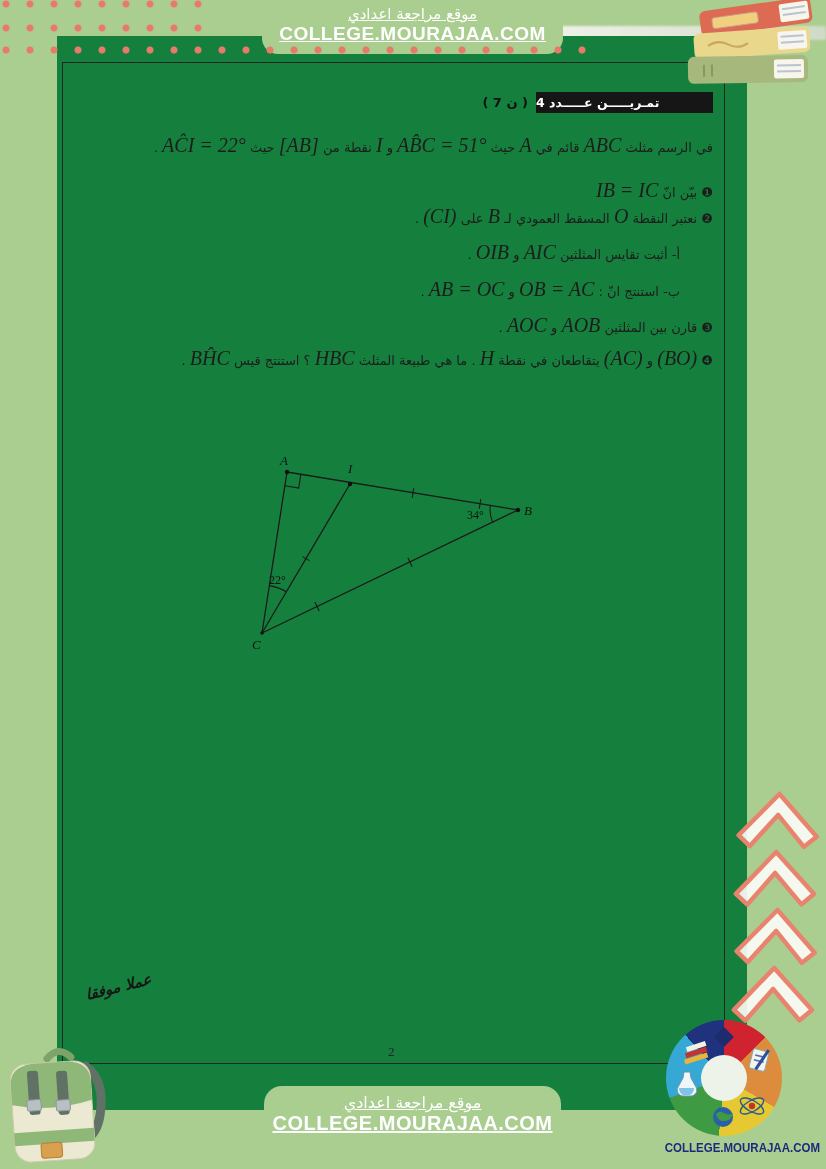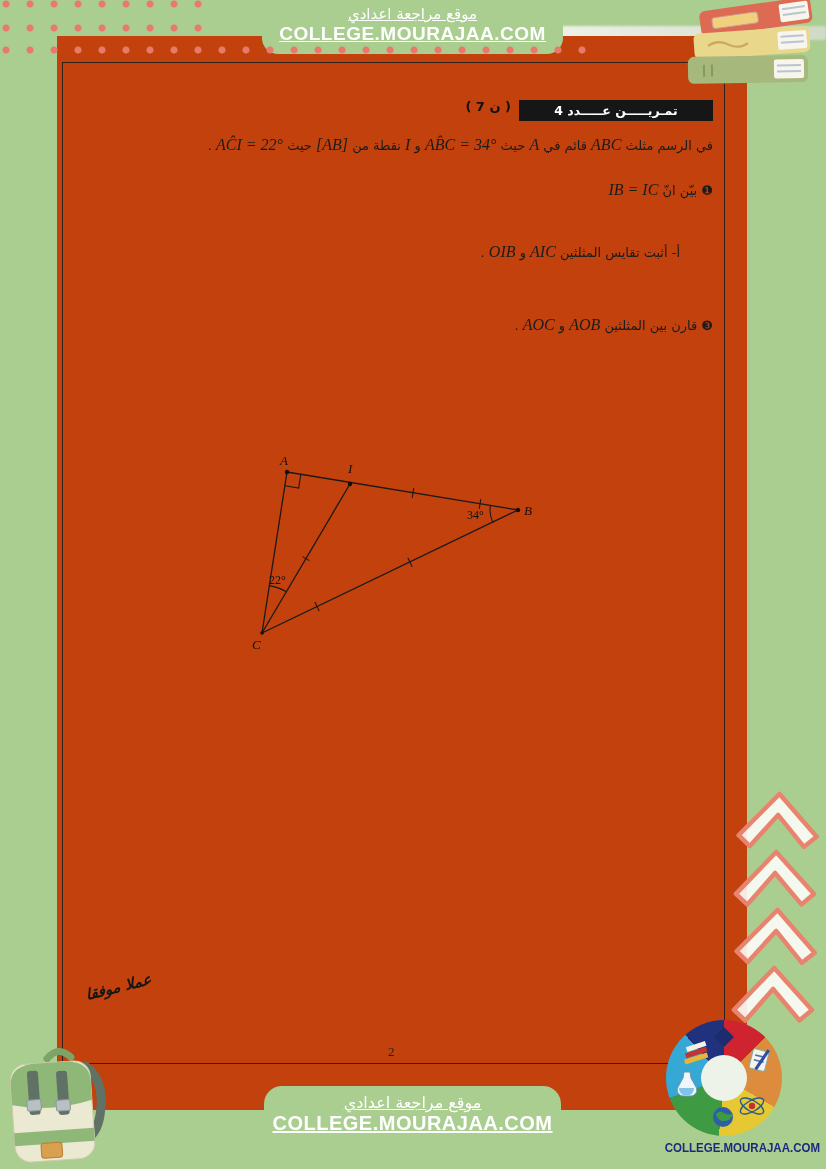--- a/index.html
+++ b/index.html
@@ -7,21 +7,21 @@
           font-family:"DejaVu Sans",sans-serif;}
   .abs{position:absolute;}
 
   
   .dots{background-image:radial-gradient(circle,#e87a69 3.2px,rgba(0,0,0,0) 3.9px);
         background-size:24px 24px;}
   .dots-a{left:0;top:0;width:208px;height:38px;background-position:-6px -8px;}
   .dots-b{left:0;top:41px;width:586px;height:17px;background-position:-6px -3px;z-index:6;}
 
   
-  .paper{left:57px;top:36px;width:690px;height:1074px;background:#c2410c;z-index:1;}
+  .paper{left:57px;top:36px;width:690px;height:1074px;background:#15803d;z-index:1;}
   .scan-border{left:5px;top:26px;width:661px;height:1000px;border:1.6px solid rgba(28,28,28,.88);}
   .paper-edge-streak{left:548px;top:26px;width:278px;height:14px;z-index:0;
         background:linear-gradient(90deg,rgba(243,243,238,.95),rgba(222,222,215,.75));
         border-radius:8px 2px 2px 8px;filter:blur(1px);}
 
   
   .header-tab{left:262px;top:0;width:301px;height:54px;background:#a9ce90;
               border-radius:0 0 16px 16px;z-index:5;text-align:center;color:#fff;}
   .footer-band{left:0;top:1110px;width:826px;height:59px;background:#a9ce90;z-index:4;}
   .footer-tab{left:264px;top:1086px;width:297px;height:83px;background:#a9ce90;
@@ -29,27 +29,27 @@
   .site-ar{display:block;font-size:15px;font-weight:normal;text-decoration:underline;
            margin-top:5px;font-family:"DejaVu Sans",sans-serif;}
   .site-url{display:block;font-size:19px;font-weight:bold;text-decoration:underline;
             letter-spacing:.5px;font-family:"Liberation Sans",sans-serif;}
   .footer-tab .site-ar{font-size:16px;margin-top:7px;}
   .footer-tab .site-url{font-size:20px;}
 
   
   .title-row{top:56px;right:34px;display:flex;align-items:center;gap:8px;direction:ltr;}
   .pts{font-size:13px;font-weight:bold;color:#111;white-space:nowrap;}
-  .title-box{background:#161616;color:#fff;width:194px;height:21px;line-height:21px;
-             text-align:center;font-size:12.5px;font-weight:bold;white-space:nowrap;overflow:hidden;margin-top:8px;}
+  .title-box{background:#161616;color:#fff;width:177px;height:21px;line-height:21px;
+             text-align:left;font-size:12.5px;font-weight:bold;white-space:nowrap;overflow:hidden;}
   .qline{direction:rtl;text-align:right;white-space:nowrap;color:#1c1c1c;
          font-size:13px;line-height:20px;right:34px;}
   .qline.sub{right:67px;}
   .math{font-family:"Liberation Serif","DejaVu Serif",serif;font-style:italic;
-        font-size:16px;font-weight:500;}
+        font-size:20px;font-weight:500;}
 
   
   .fig{left:183px;top:404px;}
   .fig line,.fig path{stroke:#1a1a1a;fill:none;}
   .fig .seg{stroke-width:1.3px;}
   .fig .thin{stroke-width:1.1px;}
   .fig text{font-family:"Liberation Serif","DejaVu Serif",serif;font-style:italic;
             font-size:13px;fill:#111;}
   .fig text.deg{font-style:normal;font-size:12px;}
 
@@ -78,24 +78,27 @@
   <div class="abs paper-edge-streak"></div>
 
   <div class="abs paper">
     <div class="abs scan-border"></div>
 
     <div class="abs title-row">
       <span class="pts">( 7 ن )</span>
       <span class="title-box">تمـريـــــن عـــــدد 4</span>
     </div>
 
-    <div class="abs qline" style="top:99px">في الرسم مثلث <bdi dir="ltr" class="math">ABC</bdi> قائم في <bdi dir="ltr" class="math">A</bdi> حيث <bdi dir="ltr" class="math">AB̂C = 34°</bdi> و <bdi dir="ltr" class="math">I</bdi> نقطة من <bdi dir="ltr" class="math">[AB]</bdi> حيث <bdi dir="ltr" class="math">AĈI = 22°</bdi> .</div>
+    <div class="abs qline" style="top:99px">في الرسم مثلث <bdi dir="ltr" class="math">ABC</bdi> قائم في <bdi dir="ltr" class="math">A</bdi> حيث <bdi dir="ltr" class="math">AB̂C = 51°</bdi> و <bdi dir="ltr" class="math">I</bdi> نقطة من <bdi dir="ltr" class="math">[AB]</bdi> حيث <bdi dir="ltr" class="math">AĈI = 22°</bdi> .</div>
     <div class="abs qline" style="top:144px">❶ بيّن انّ <bdi dir="ltr" class="math">IB = IC</bdi></div>
+    <div class="abs qline" style="top:170px">❷ نعتبر النقطة <bdi dir="ltr" class="math">O</bdi> المسقط العمودي لـ <bdi dir="ltr" class="math">B</bdi> على <bdi dir="ltr" class="math">(CI)</bdi> .</div>
     <div class="abs qline sub" style="top:206px">أ- أثبت تقايس المثلثين <bdi dir="ltr" class="math">AIC</bdi> و <bdi dir="ltr" class="math">OIB</bdi> .</div>
+    <div class="abs qline sub" style="top:243px">ب- استنتج انّ : <bdi dir="ltr" class="math">OB = AC</bdi> و <bdi dir="ltr" class="math">AB = OC</bdi> .</div>
     <div class="abs qline" style="top:279px">❸ قارن بين المثلثين <bdi dir="ltr" class="math">AOB</bdi> و <bdi dir="ltr" class="math">AOC</bdi> .</div>
+    <div class="abs qline" style="top:312px">❹ <bdi dir="ltr" class="math">(BO)</bdi> و <bdi dir="ltr" class="math">(AC)</bdi> يتقاطعان في نقطة <bdi dir="ltr" class="math">H</bdi> . ما هي طبيعة المثلث <bdi dir="ltr" class="math">HBC</bdi> ؟ استنتج قيس <bdi dir="ltr" class="math">BĤC</bdi> .</div>
 
     <svg class="abs fig" width="300" height="220" viewBox="0 0 300 220">
       <line class="seg" x1="47" y1="32" x2="278" y2="70"></line>
       <line class="seg" x1="47" y1="32" x2="22" y2="193"></line>
       <line class="seg" x1="22" y1="193" x2="278" y2="70"></line>
       <line class="seg" x1="22" y1="193" x2="110" y2="44"></line>
 
       <path class="thin" d="M60.8,34.3 L58.7,48.1 L44.9,45.8"></path>
 
       <path class="thin" d="M252.8,82.2 A28,28 0 0 1 250.4,65.5"></path>

